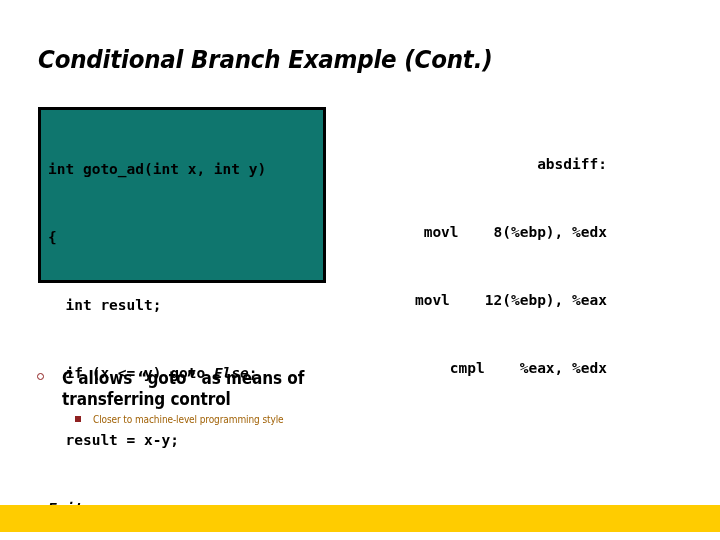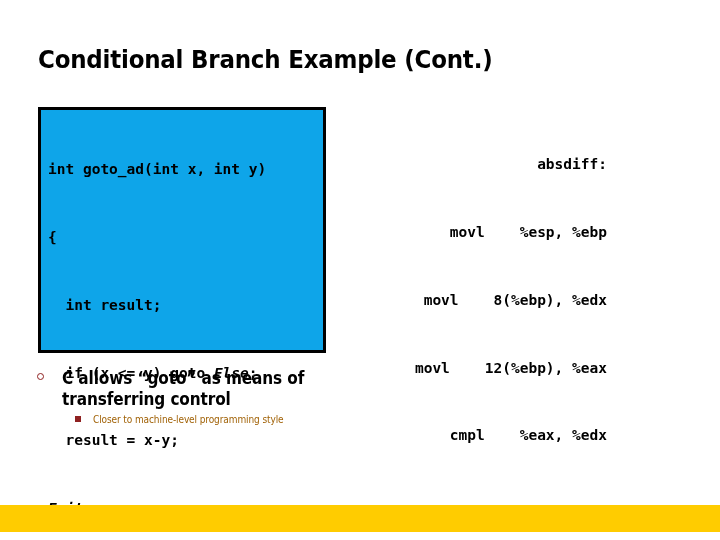--- a/index.html
+++ b/index.html
@@ -28,30 +28,31 @@
     position: absolute;
     left: 38px;
     top: 44px;
     width: 650px;
     font-family: "DejaVu Sans Condensed", "Liberation Sans", sans-serif;
     font-size: 25.5px;
     font-weight: bold;
     color: #000000;
     letter-spacing: -0.2px;
     white-space: nowrap;
+    font-style: italic;
   }
 
   
   #c-code-box {
     position: absolute;
     left: 38px;
     top: 107px;
     width: 288px;
-    height: 246px;
-    background: #0ea5e9;
+    height: 176px;
+    background: #0f766e;
     border: 3px solid #000000;
     box-sizing: border-box;
   }
   #c-code-lines {
     position: absolute;
     left: 7px;
     top: 3px;
     font-family: "DejaVu Sans Mono", "Liberation Mono", monospace;
     font-size: 14.5px;
     font-weight: bold;
@@ -161,21 +162,20 @@
       
       
       
       
       
     </div>
   </div>
 
   <div id="asm-code">
     <div class="asm-line">absdiff:</div>
-    <div class="asm-line">    movl    %esp, %ebp</div>
     <div class="asm-line">    movl    8(%ebp), %edx</div>
     <div class="asm-line">    movl    12(%ebp), %eax</div>
     <div class="asm-line">    cmpl    %eax, %edx</div>
     
     
     
     
     
     
     

